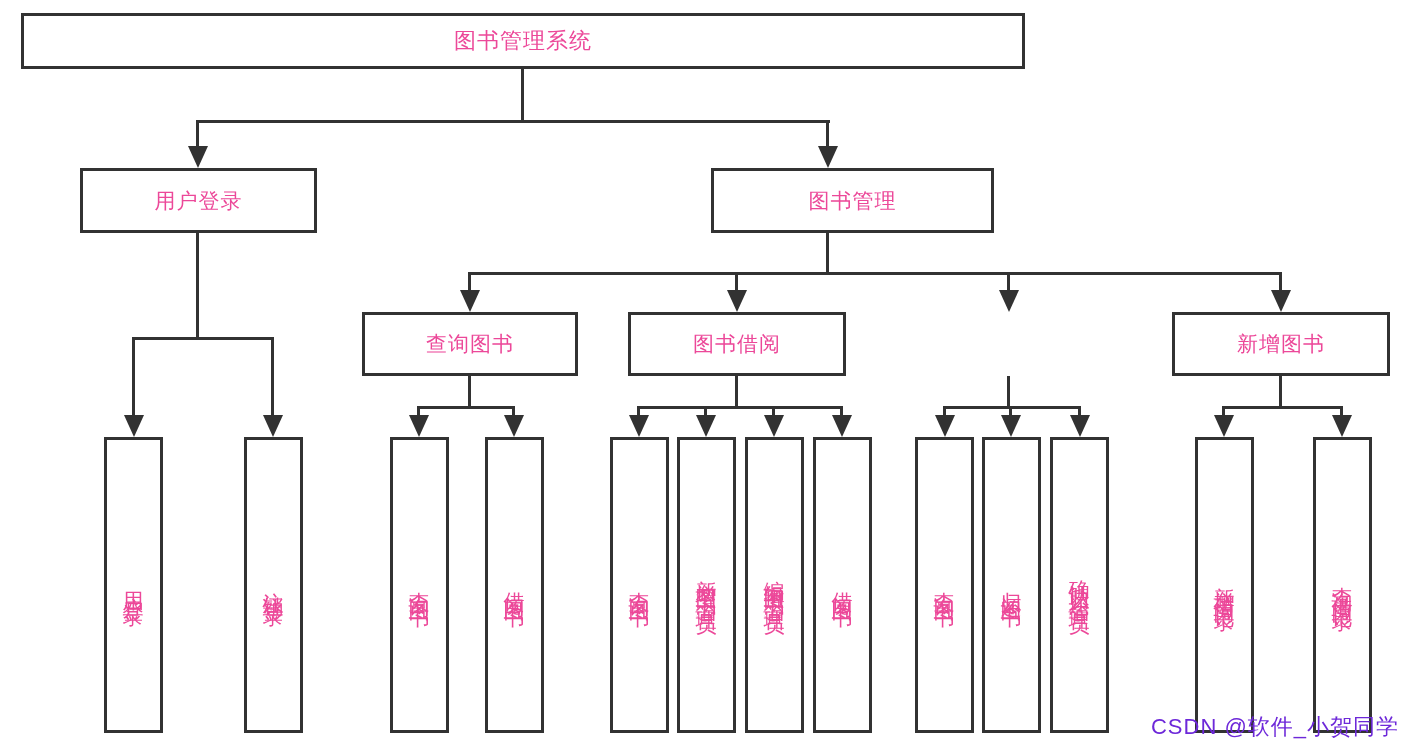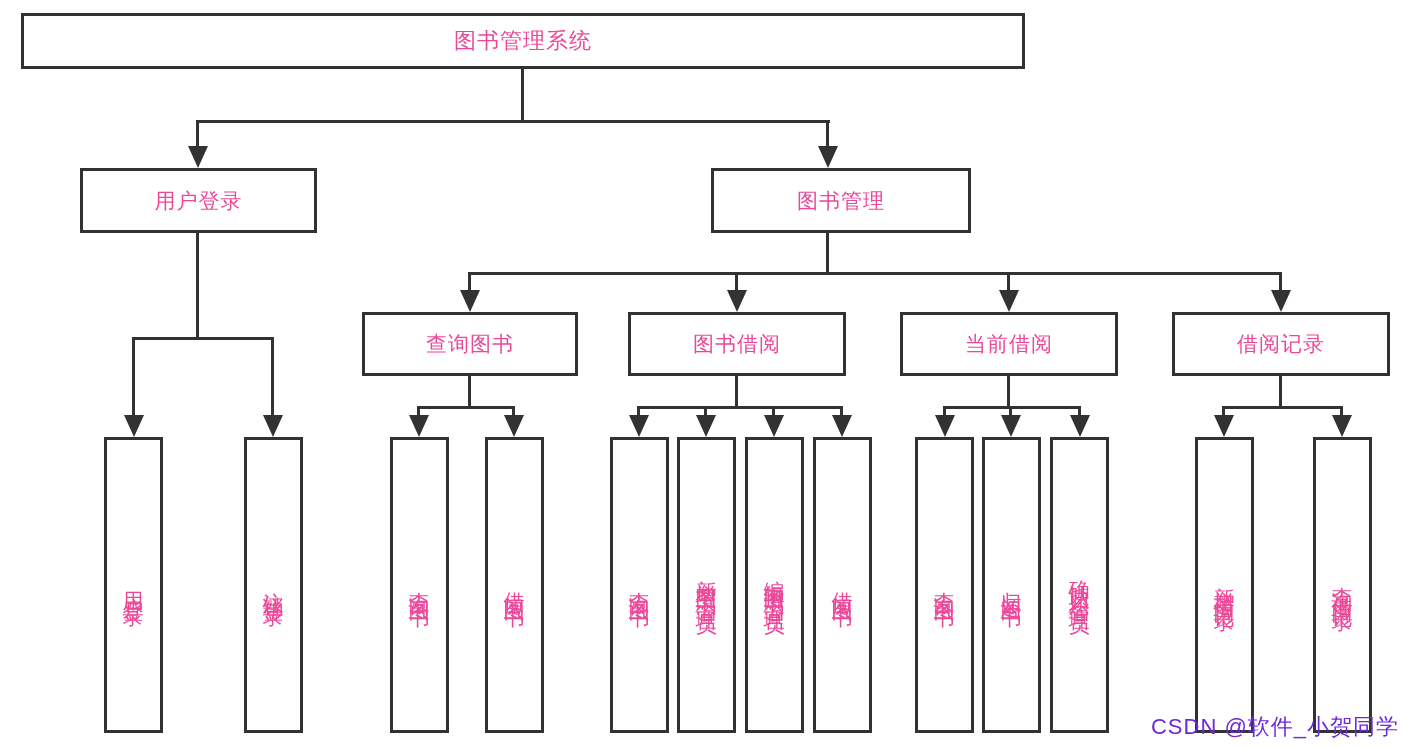--- a/index.html
+++ b/index.html
@@ -35,38 +35,35 @@
 <div class="canvas">
 
   <div class="box" style="left:21px; top:13px; width:1004px; height:56px;">
     <span class="hlabel root-label">图书管理系统</span>
   </div>
 
   <div class="box" style="left:80px; top:168px; width:237px; height:65px;">
     <span class="hlabel">用户登录</span>
   </div>
 
-  <div class="box" style="left:711px; top:168px; width:260px; height:65px;">
+  <div class="box" style="left:711px; top:168px; width:283px; height:65px;">
     <span class="hlabel">图书管理</span>
   </div>
 
   <div class="box" style="left:362px; top:312px; width:216px; height:64px;">
     <span class="hlabel">查询图书</span>
   </div>
 
   <div class="box" style="left:628px; top:312px; width:218px; height:64px;text-align:right;">
     <span class="hlabel">图书借阅</span>
   </div>
 
-  <div class="box" style="left:900px; top:312px; width:218px; height:64px;">
-    <span class="hlabel">当前借阅</span>
-  </div>
 
   <div class="box" style="left:1172px; top:312px; width:218px; height:64px;">
-    <span class="hlabel">借阅记录</span>
+    <span class="hlabel">新增图书</span>
   </div>
 
   <div class="box leaf" style="left:104px; top:437px; width:59px; height:296px;">用户登录</div>
 
   <div class="box leaf" style="left:244px; top:437px; width:59px; height:296px;">注销登录</div>
 
   <div class="box leaf" style="left:390px; top:437px; width:59px; height:296px;">查询图书</div>
 
   <div class="box leaf" style="left:485px; top:437px; width:59px; height:296px;">借阅图书</div>
 

